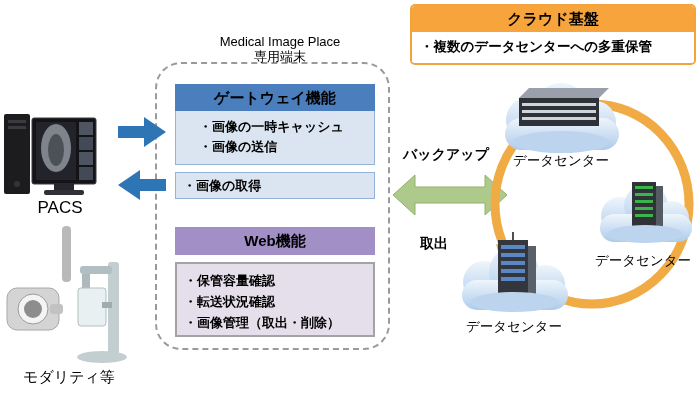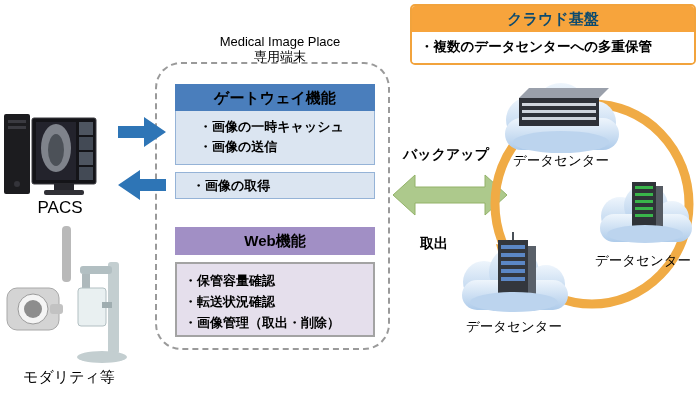--- a/index.html
+++ b/index.html
@@ -21,41 +21,41 @@
     border:2px dashed #9a9a9a; border-radius:26px; }
   .terminal-caption { left:172px; top:34px; width:216px; text-align:center;
     font-size:13px; line-height:1.18; }
 
   .gw-header { left:175px; top:84px; width:200px; height:27px; background:#4a7ebc;
     color:#000000; font-weight:bold; font-size:15px; text-align:center; line-height:27px; }
   .gw-items { left:175px; top:111px; width:200px; height:54px; background:#dbe5f1;
     border:1px solid #95b3d7; border-top:none; padding:6px 0 0 23px;
     font-size:13px; font-weight:600; line-height:20px; }
   .gw-retrieve { left:175px; top:172px; width:200px; height:27px; background:#dbe5f1;
-    border:1px solid #95b3d7; font-size:13px; font-weight:600; line-height:25px; padding-left:16px; }
+    border:1px solid #95b3d7; font-size:13px; font-weight:600; line-height:25px; padding-left:7px; }
 
   .web-header { left:175px; top:227px; width:200px; height:28px; background:#a18fc5;
     color:#000000; font-weight:bold; font-size:15px; text-align:center; line-height:28px; }
   .web-items { left:175px; top:262px; width:200px; height:75px; background:#e5dfec;
     border:2px solid #a3a3a3; padding:6px 0 0 7px;
     font-size:13px; font-weight:600; line-height:21px; }
 
   
   .arrow-right { left:118px; top:117px; width:48px; height:30px; }
   .arrow-left  { left:118px; top:170px; width:48px; height:30px; }
   .arrow-green { left:393px; top:172px; width:114px; height:46px; }
   .backup-label { left:396px; top:146px; width:100px; text-align:center;
     font-size:14px; font-weight:bold; }
   .retrieve-label { left:402px; top:221px; width:64px; text-align:center;
     font-size:14px; font-weight:bold;margin-top:14px; }
 
   
   .cloud-box { left:410px; top:4px; width:286px; border:2.5px solid #f2a33c;
     border-radius:5px; overflow:hidden; background:#fff; }
-  .cloud-box-header { background:#f7a43c; color:#0c4a6e; font-weight:bold;
+  .cloud-box-header { background:#f7a43c; color:#000000; font-weight:bold;
     font-size:15px; text-align:center; line-height:26px; height:26px; }
   .cloud-box-body { background:#fff; font-size:13.5px; font-weight:bold;
     padding:6px 8px 7px 8px; }
 
   
   .ring { left:488px; top:98px; width:208px; height:212px; }
   .cloud1 { left:495px; top:76px; width:132px; height:80px; }
   .cloud2 { left:592px; top:176px; width:106px; height:70px; }
   .cloud3 { left:452px; top:230px; width:124px; height:84px; }
   .dc-label { text-align:center; font-size:13.5px; }

